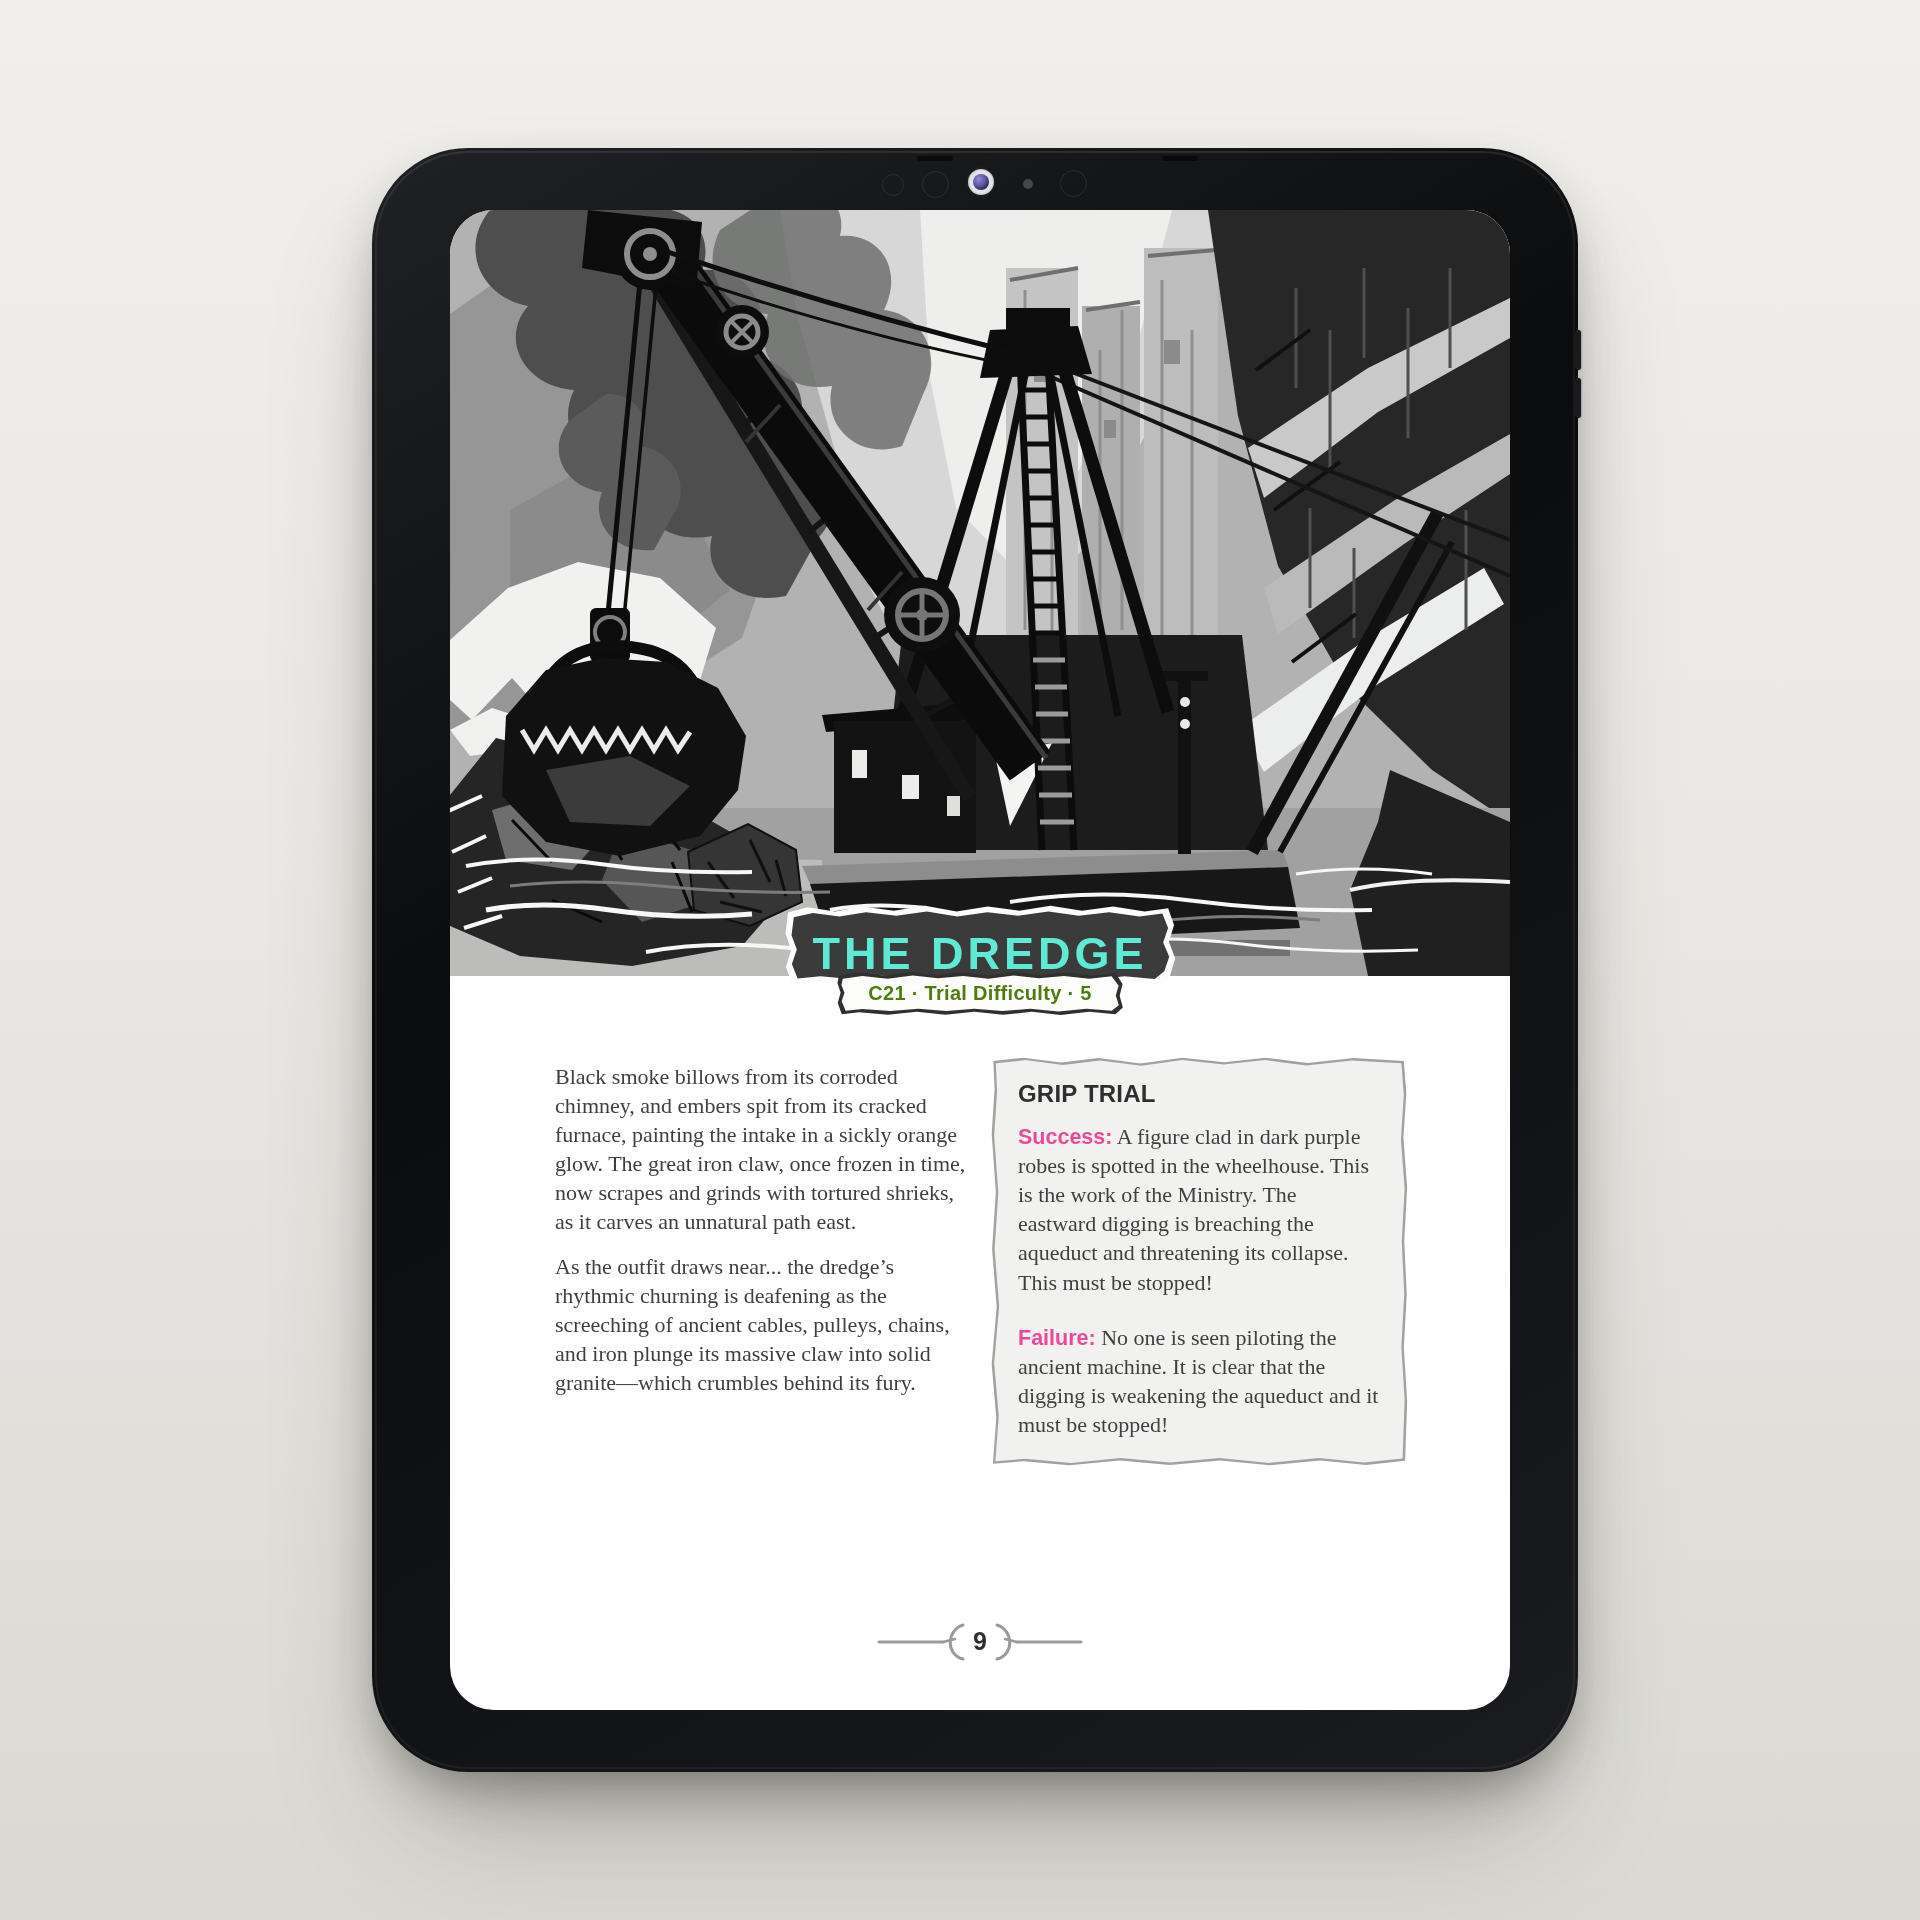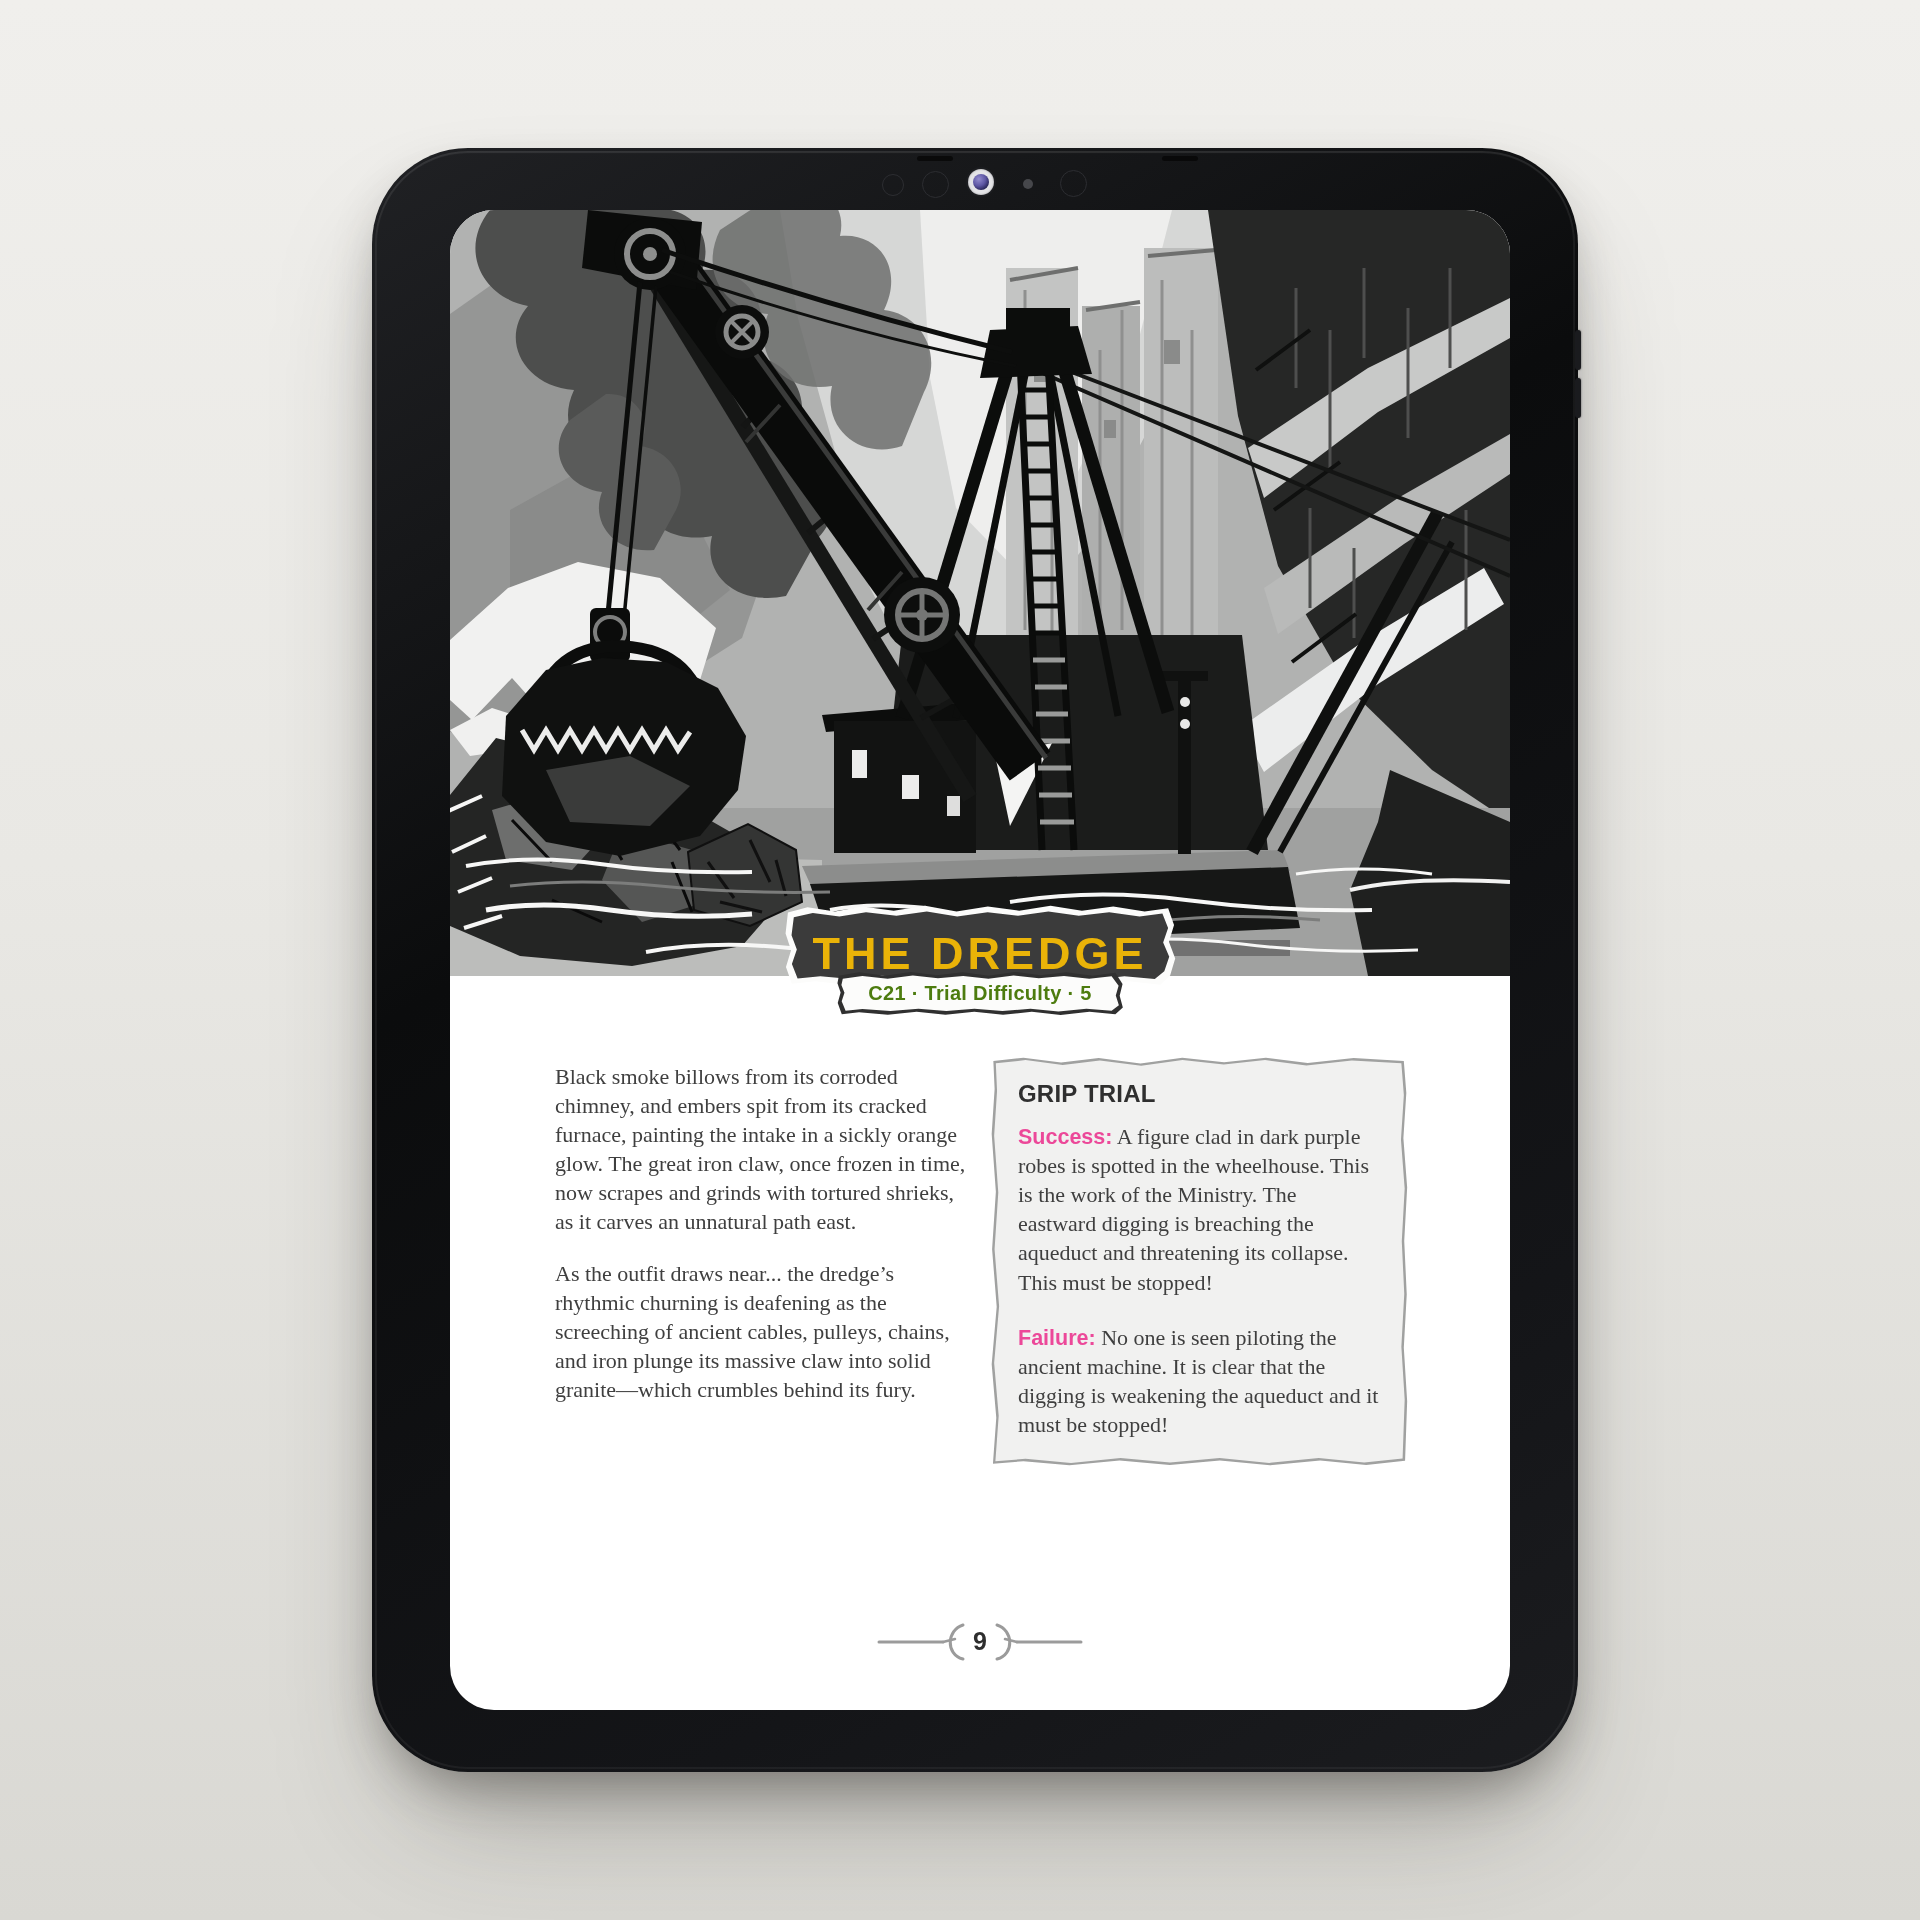--- a/index.html
+++ b/index.html
@@ -30,34 +30,34 @@
   
   .screen{position:absolute;left:78px;top:62px;width:1060px;height:1500px;border-radius:44px;
     background:#ffffff;overflow:hidden;}
   .illo{position:absolute;left:0;top:0;width:1060px;height:766px;display:block;}
   
   .banner{position:absolute;top:694px;left:50%;transform:translateX(-50%);width:392px;height:84px;
     background:#fcfcfb;z-index:3;
     clip-path:polygon(1% 10%,6% 4%,13% 9%,20% 3%,28% 8%,36% 2%,44% 9%,52% 3%,60% 8%,68% 2%,76% 8%,84% 3%,92% 9%,98% 5%,99.5% 25%,98.2% 45%,99.8% 65%,98.5% 85%,96% 96%,88% 92%,80% 97%,72% 91%,64% 97%,56% 92%,48% 97%,40% 92%,32% 97%,24% 91%,16% 96%,8% 92%,2% 95%,0.5% 75%,1.8% 55%,0.4% 35%);}
   .banner-in{position:absolute;inset:6px;background:#3b3b3b;display:flex;align-items:center;justify-content:center;
     clip-path:polygon(1% 10%,6% 4%,13% 9%,20% 3%,28% 8%,36% 2%,44% 9%,52% 3%,60% 8%,68% 2%,76% 8%,84% 3%,92% 9%,98% 5%,99.5% 25%,98.2% 45%,99.8% 65%,98.5% 85%,96% 96%,88% 92%,80% 97%,72% 91%,64% 97%,56% 92%,48% 97%,40% 92%,32% 97%,24% 91%,16% 96%,8% 92%,2% 95%,0.5% 75%,1.8% 55%,0.4% 35%);}
-  .banner-text{font-weight:bold;font-size:45px;line-height:1;color:#eab308;letter-spacing:4px;margin-top:14px;}
+  .banner-text{font-weight:bold;font-size:45px;line-height:1;color:#5eead4;letter-spacing:4px;margin-top:14px;}
   .subtag{position:absolute;top:760px;left:50%;transform:translateX(-50%);width:288px;height:47px;
     background:#303030;z-index:4;
     clip-path:polygon(1% 12%,8% 5%,17% 12%,26% 4%,35% 11%,44% 5%,53% 12%,62% 4%,71% 11%,80% 5%,89% 12%,97% 6%,99.5% 30%,98.5% 55%,99.6% 80%,97% 94%,88% 89%,78% 96%,68% 89%,58% 95%,48% 89%,38% 95%,28% 89%,18% 95%,8% 90%,2% 94%,0.6% 70%,1.6% 48%,0.5% 28%);}
   .subtag-in{position:absolute;inset:4px;background:#fcfcfb;display:flex;align-items:center;justify-content:center;
     clip-path:polygon(1% 12%,8% 5%,17% 12%,26% 4%,35% 11%,44% 5%,53% 12%,62% 4%,71% 11%,80% 5%,89% 12%,97% 6%,99.5% 30%,98.5% 55%,99.6% 80%,97% 94%,88% 89%,78% 96%,68% 89%,58% 95%,48% 89%,38% 95%,28% 89%,18% 95%,8% 90%,2% 94%,0.6% 70%,1.6% 48%,0.5% 28%);}
   .subtag-in span{font-weight:bold;font-size:20px;color:#4d7c0f;letter-spacing:.3px;}
   
   .col{position:absolute;top:838px;}
   .col-left{left:105px;width:412px;}
   .col-right{left:540px;width:418px;}
   .col h2{margin:0;font-weight:bold;font-size:27px;line-height:1.22;letter-spacing:-.3px;color:#353535;}
   .col p{margin:14px 0 0 0;font-family:"Liberation Serif",serif;font-size:22px;line-height:1.32;color:#3f3f3f;}
-  .col p + p{margin-top:23px;}
+  .col p + p{margin-top:16px;}
   
   .trial-box{position:relative;margin-top:8px;}
   .torn{position:absolute;
     clip-path:polygon(0.8% 1.2%,8% 0.4%,17% 1.6%,26% 0.5%,36% 1.8%,46% 0.4%,56% 1.5%,66% 0.4%,76% 1.7%,87% 0.5%,99% 1.2%,99.6% 9%,98.9% 20%,99.8% 32%,99.1% 45%,99.7% 58%,99% 71%,99.8% 84%,99.3% 98.5%,90% 99.5%,79% 98.4%,67% 99.6%,55% 98.4%,43% 99.5%,31% 98.4%,19% 99.6%,8% 98.6%,0.7% 99.2%,1.5% 88%,0.4% 75%,1.6% 61%,0.5% 47%,1.4% 33%,0.4% 19%,1.1% 8%);}
   .tborder{inset:0;background:#a0a1a0;}
   .tfill{inset:2.5px;background:#f1f1f0;}
   .trial-content{position:relative;padding:24px 28px 28px 28px;}
   .trial-title{font-weight:bold;font-size:24px;letter-spacing:.2px;color:#2f2f2f;}
   .trial-p{margin:0;font-family:"Liberation Serif",serif;font-size:22px;line-height:1.3;color:#3f3f3f;}
   .trial-p + .trial-p{margin-top:26px;}

